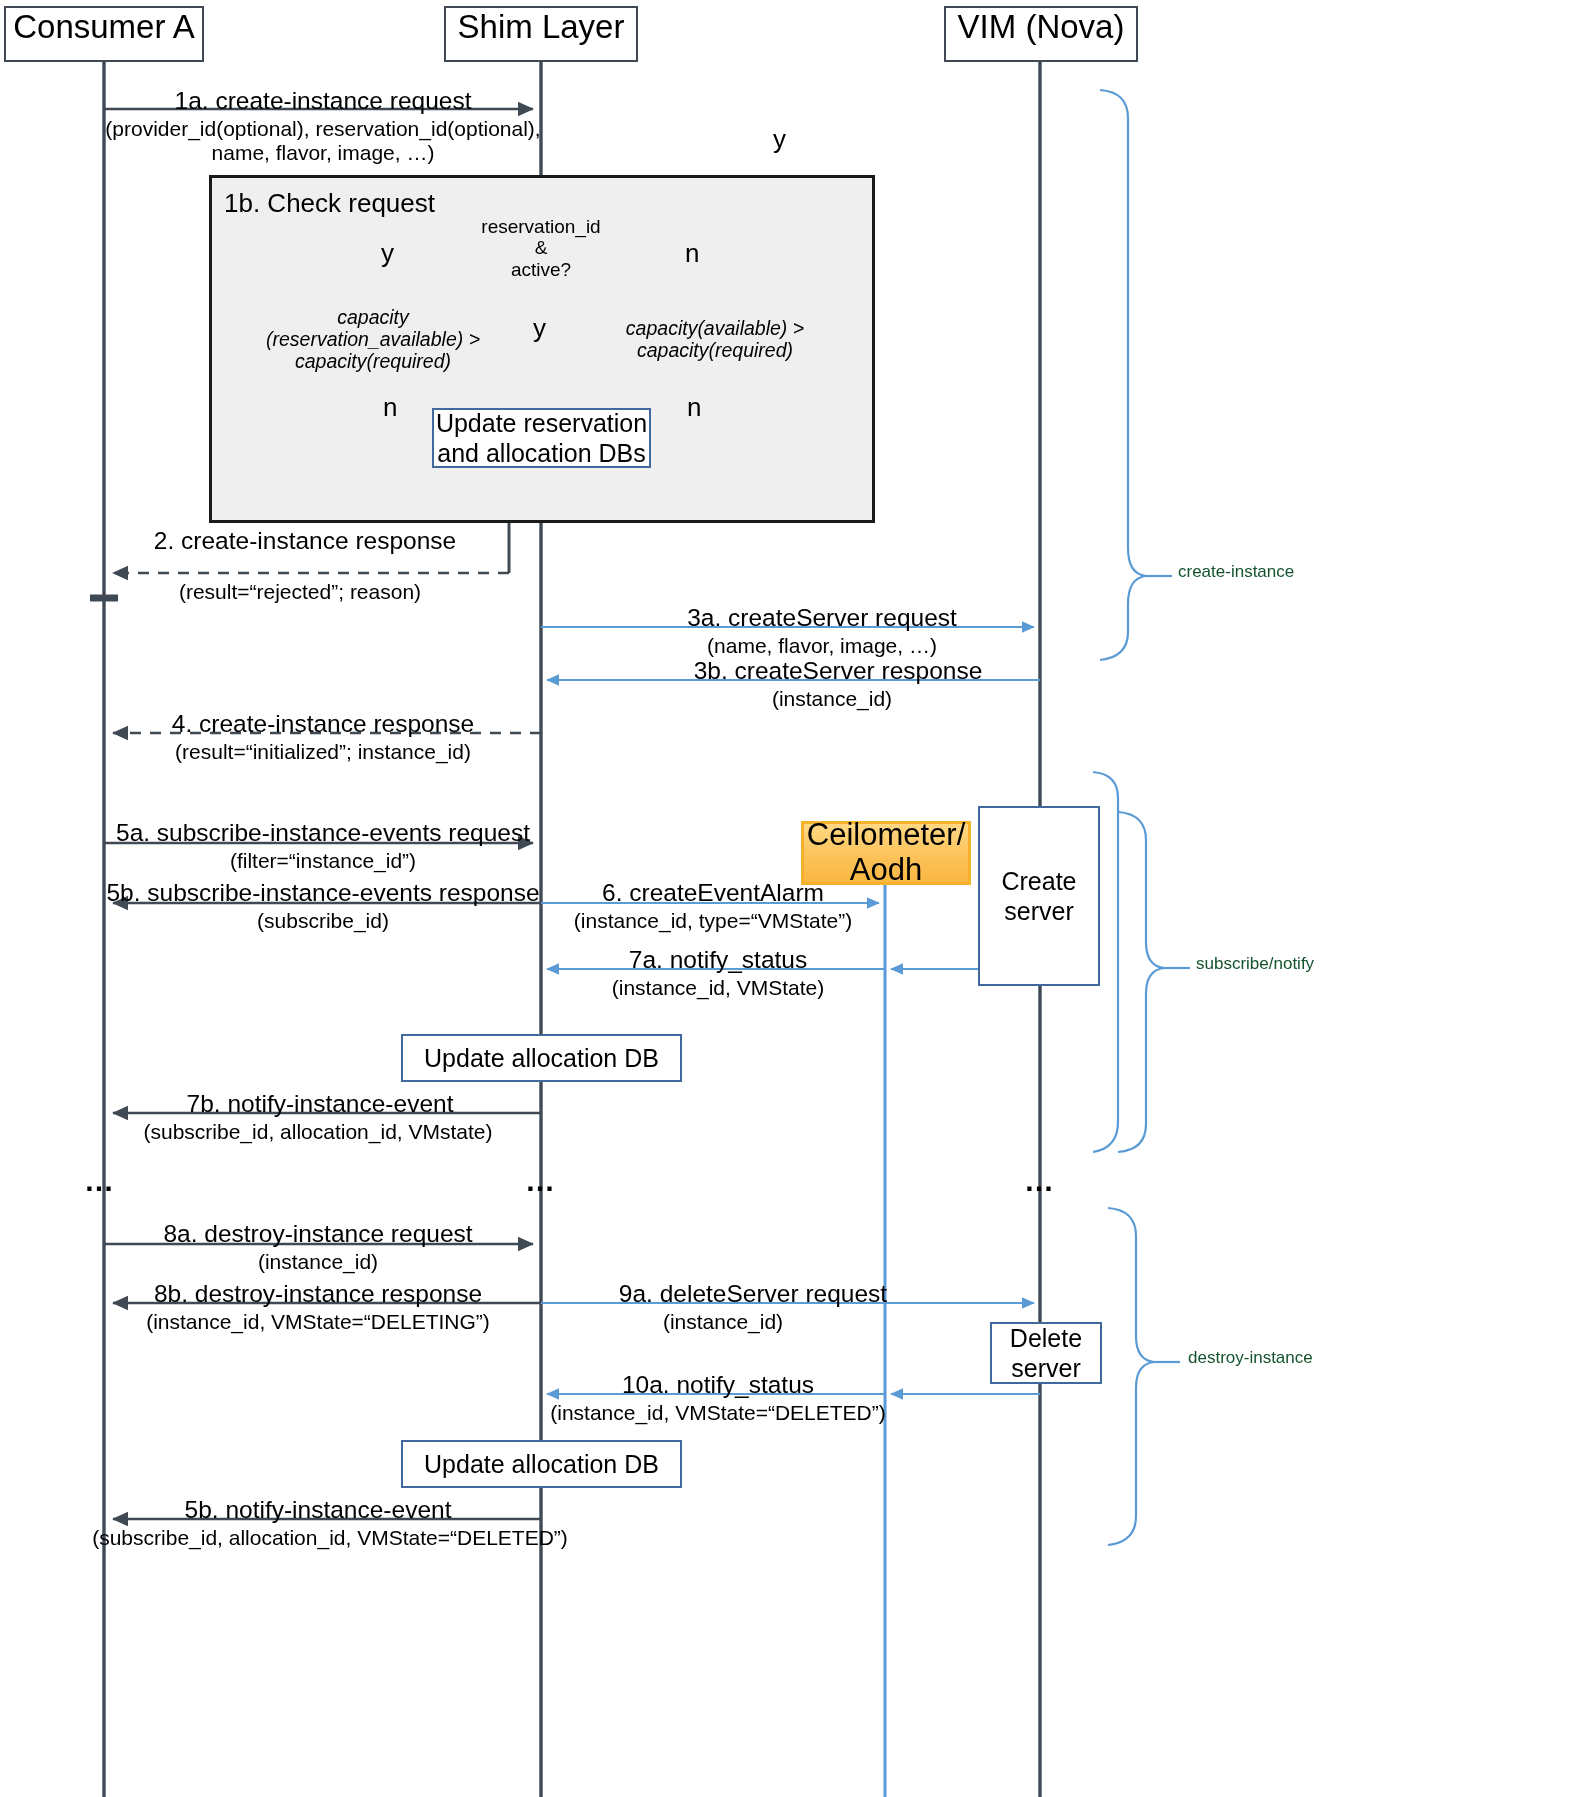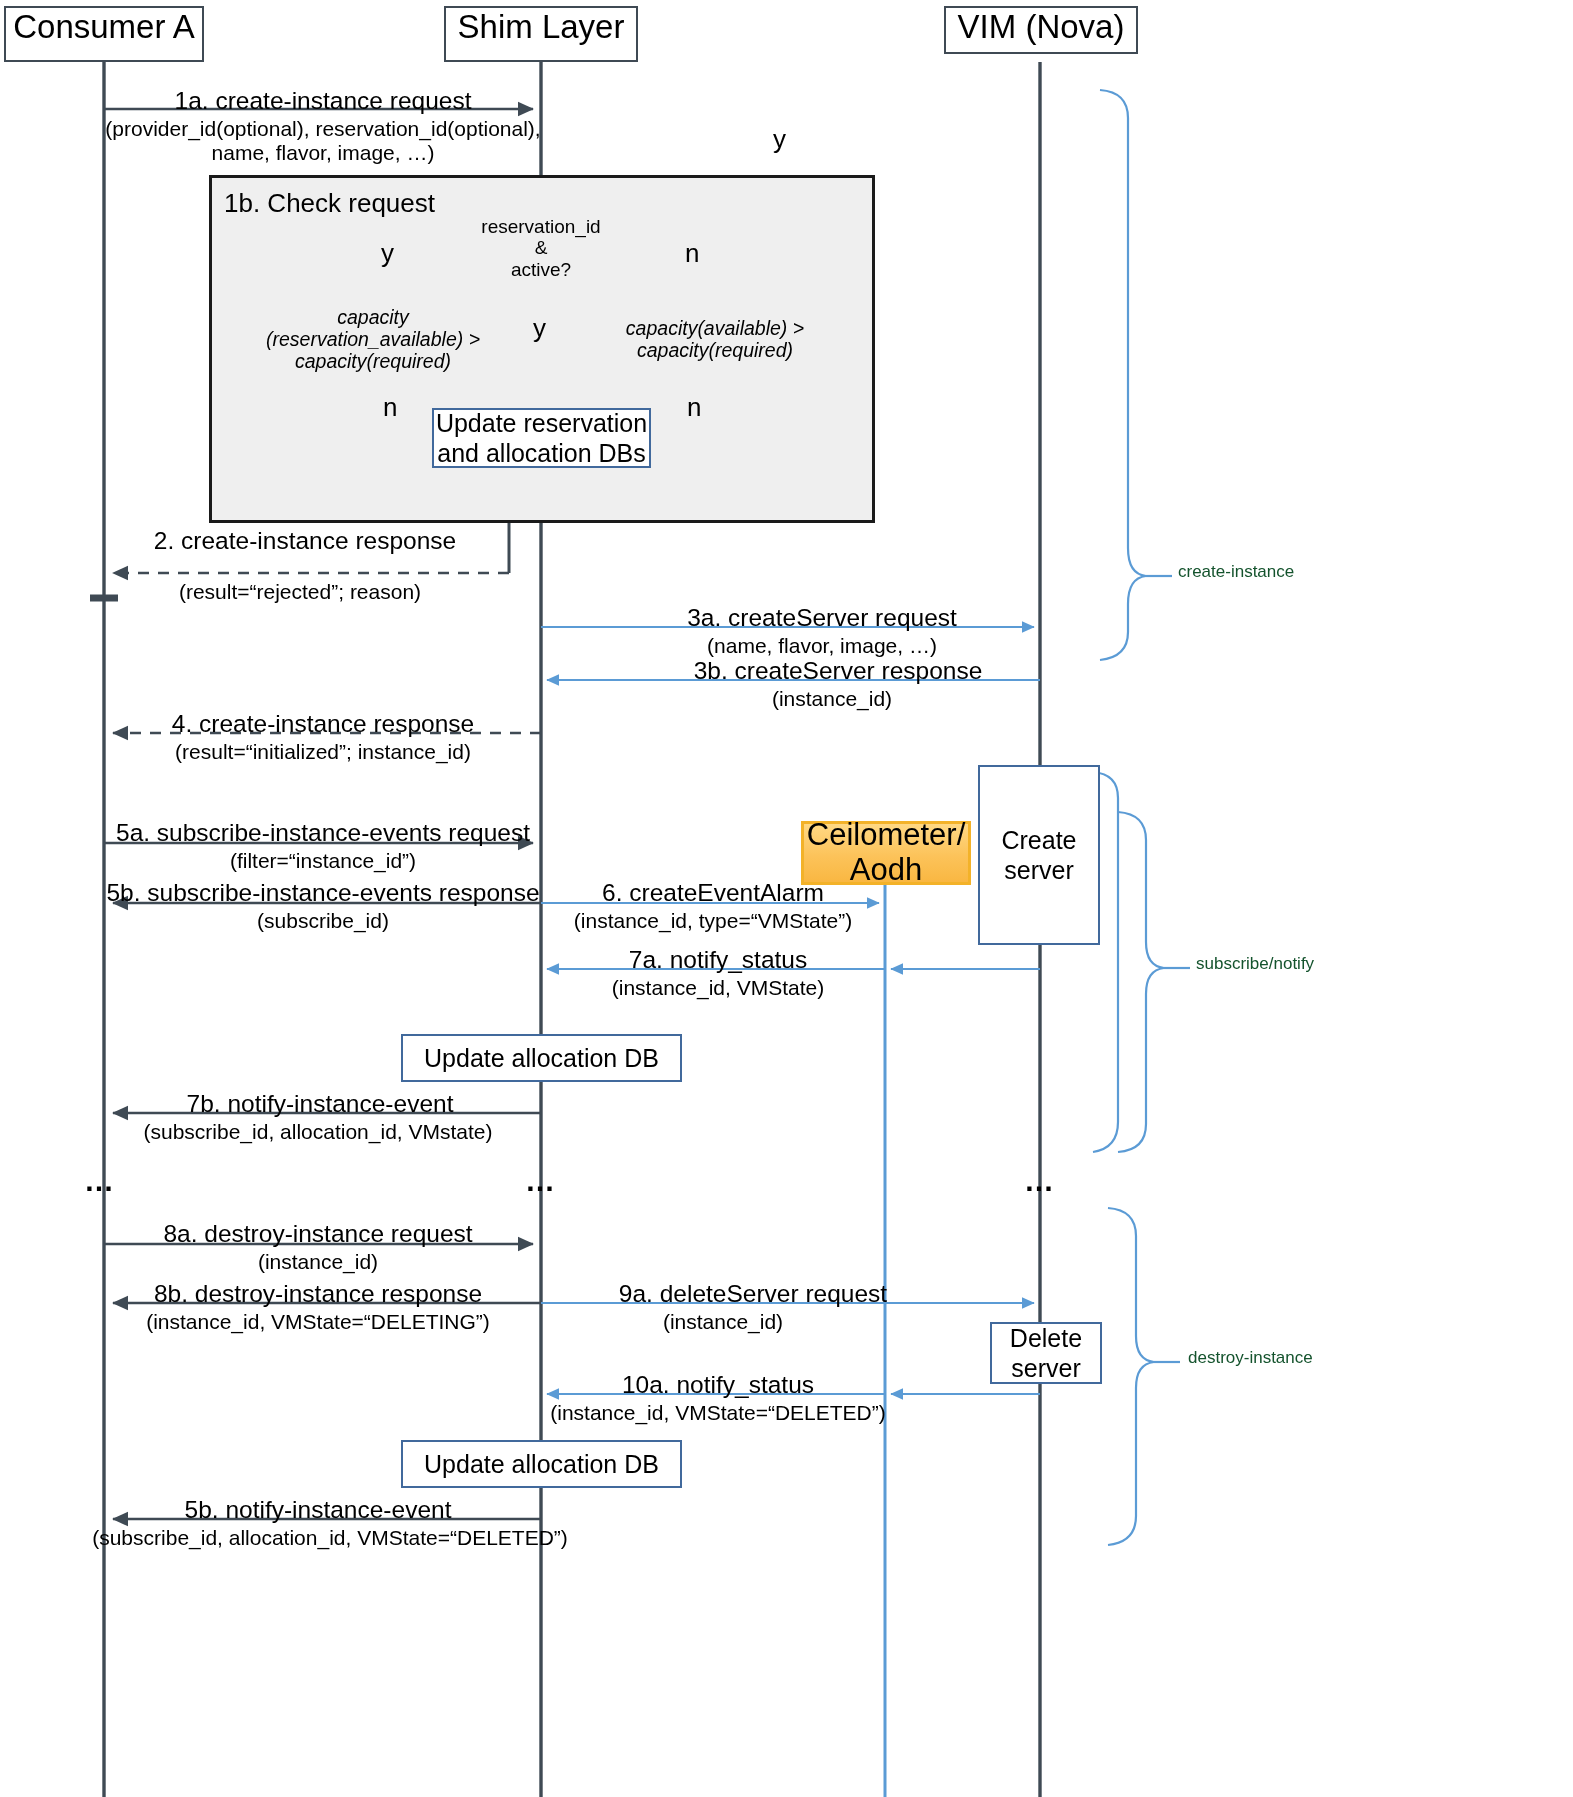--- a/index.html
+++ b/index.html
@@ -176,21 +176,21 @@
       <line x1="1154" y1="1362" x2="1180" y2="1362" stroke="#5b9bd5" stroke-width="2.2"></line>
     </g>
   </svg>
 
   <div class="actorbox" style="left:4px;top:6px;width:200px;height:56px;">
     <span>Consumer A</span>
   </div>
   <div class="actorbox" style="left:444px;top:6px;width:194px;height:56px;">
     <span>Shim Layer</span>
   </div>
-  <div class="actorbox" style="left:944px;top:6px;width:194px;height:48px;">
+  <div class="actorbox" style="left:944px;top:6px;width:194px;height:56px;">
     <span>VIM (Nova)</span>
   </div>
 
   <div class="fragbox" style="left:209px;top:175px;width:666px;height:348px;"></div>
   <div class="fragtitle" style="left:224px;top:188px;">1b. Check request</div>
 
   <div class="ylbl" style="left:773px;top:124px;">y</div>
 
   <div class="diamtxt" style="left:541px;top:248px;">
     <span>reservation_id</span><br>
@@ -211,21 +211,21 @@
   <div class="branch" style="left:685px;top:238px;">n</div>
   <div class="branch" style="left:533px;top:313px;">y</div>
   <div class="branch" style="left:383px;top:392px;">n</div>
   <div class="branch" style="left:687px;top:392px;">n</div>
 
   <div class="procbox" style="left:432px;top:408px;width:219px;height:60px;flex-direction:column;">
     <span>Update reservation</span>
     <span>and allocation DBs</span>
   </div>
 
-  <div class="procbox" style="left:978px;top:765px;width:122px;height:180px;flex-direction:column;">
+  <div class="procbox" style="left:978px;top:806px;width:122px;height:180px;flex-direction:column;">
     <span>Create</span>
     <span>server</span>
   </div>
   <div class="procbox" style="left:401px;top:1034px;width:281px;height:48px;">
     <span>Update allocation DB</span>
   </div>
   <div class="procbox" style="left:990px;top:1322px;width:112px;height:62px;flex-direction:column;">
     <span>Delete</span>
     <span>server</span>
   </div>

